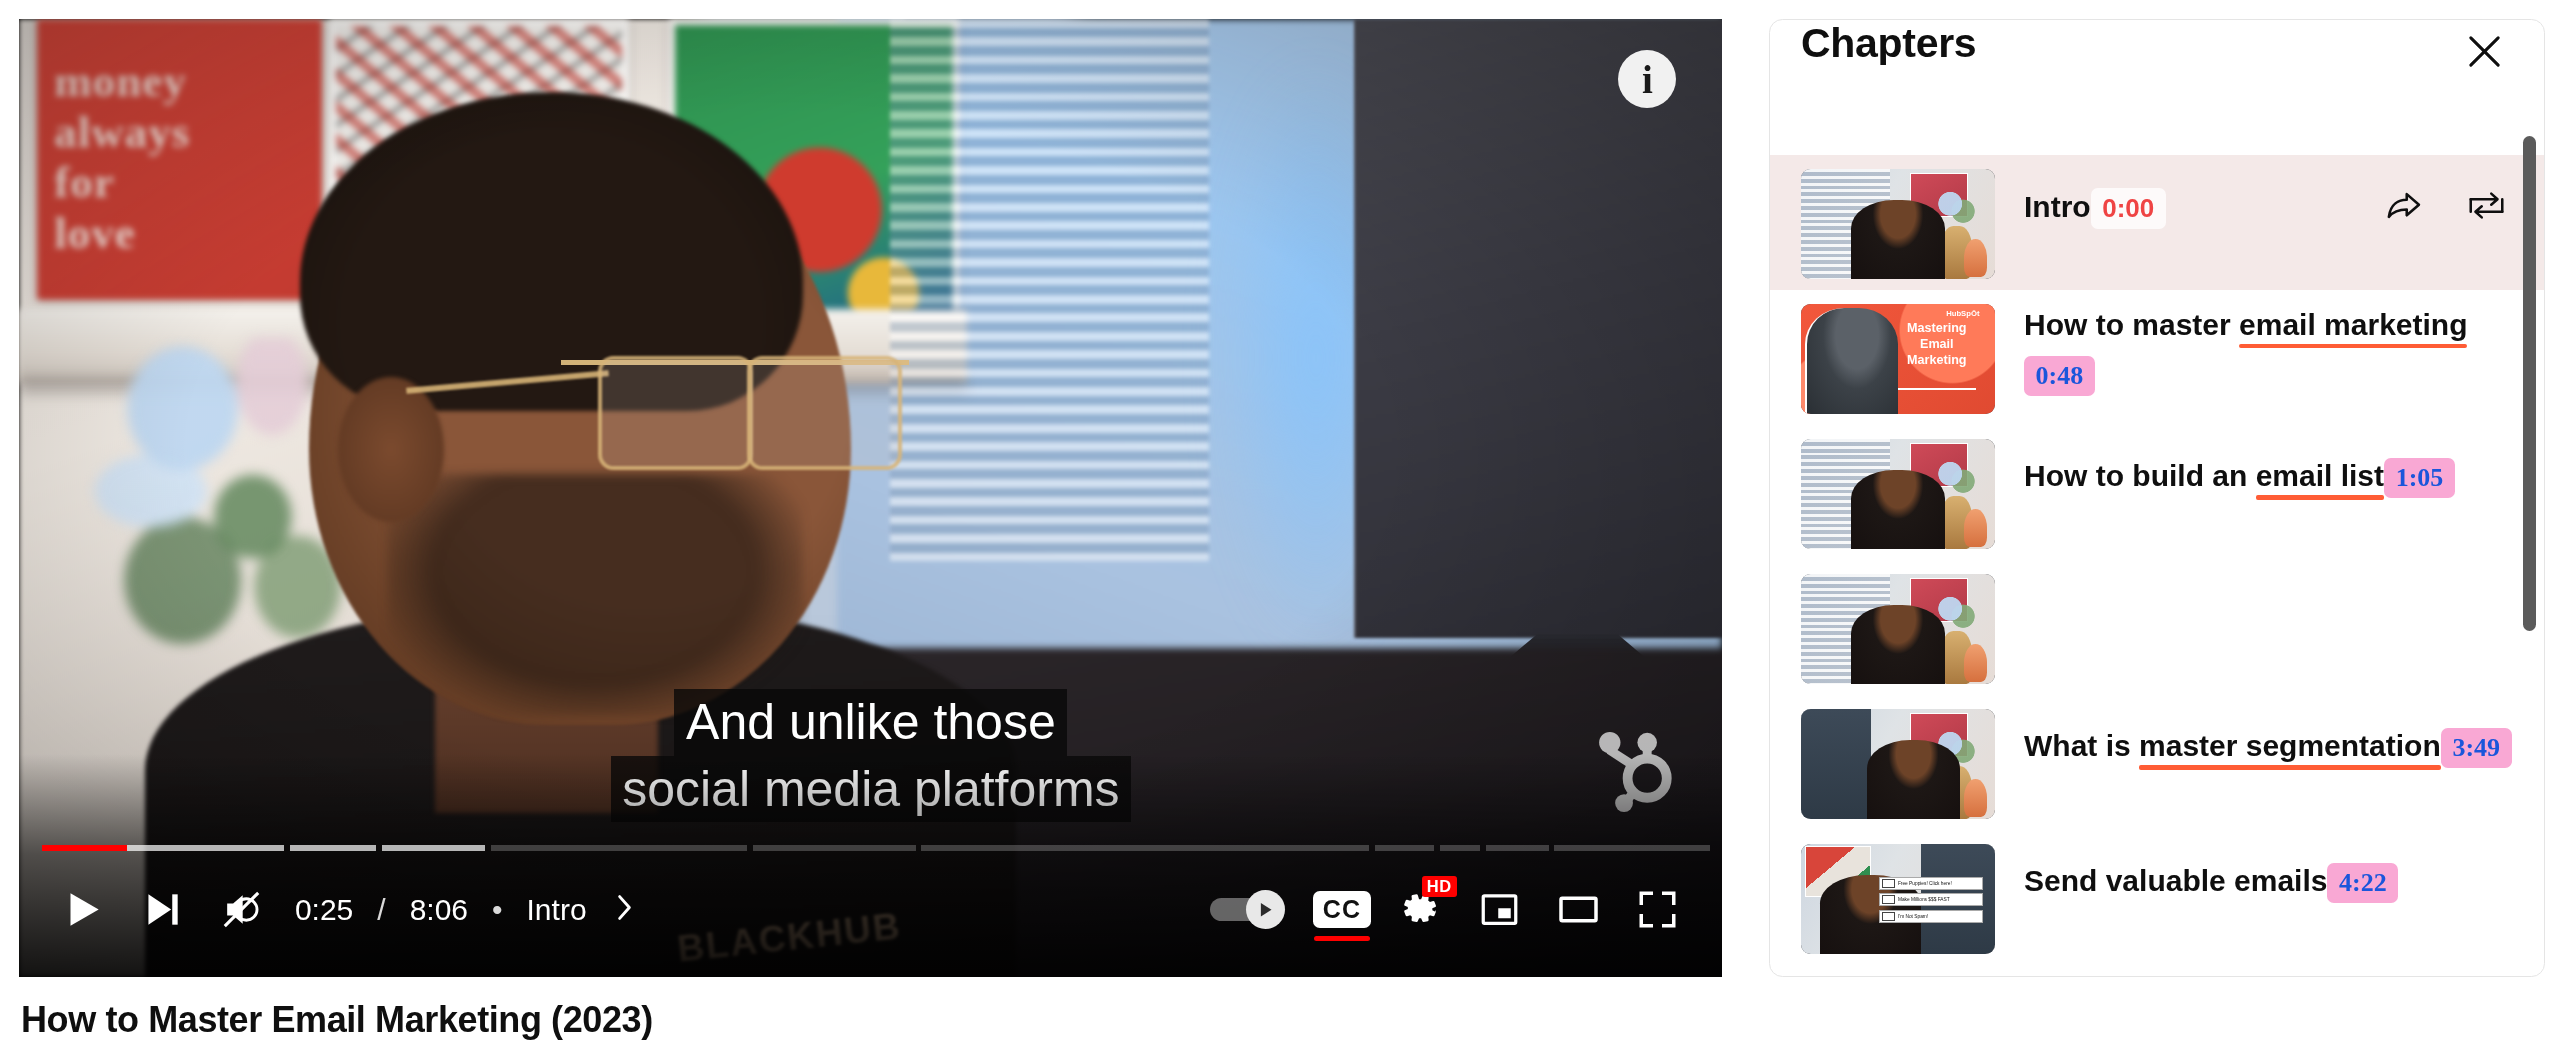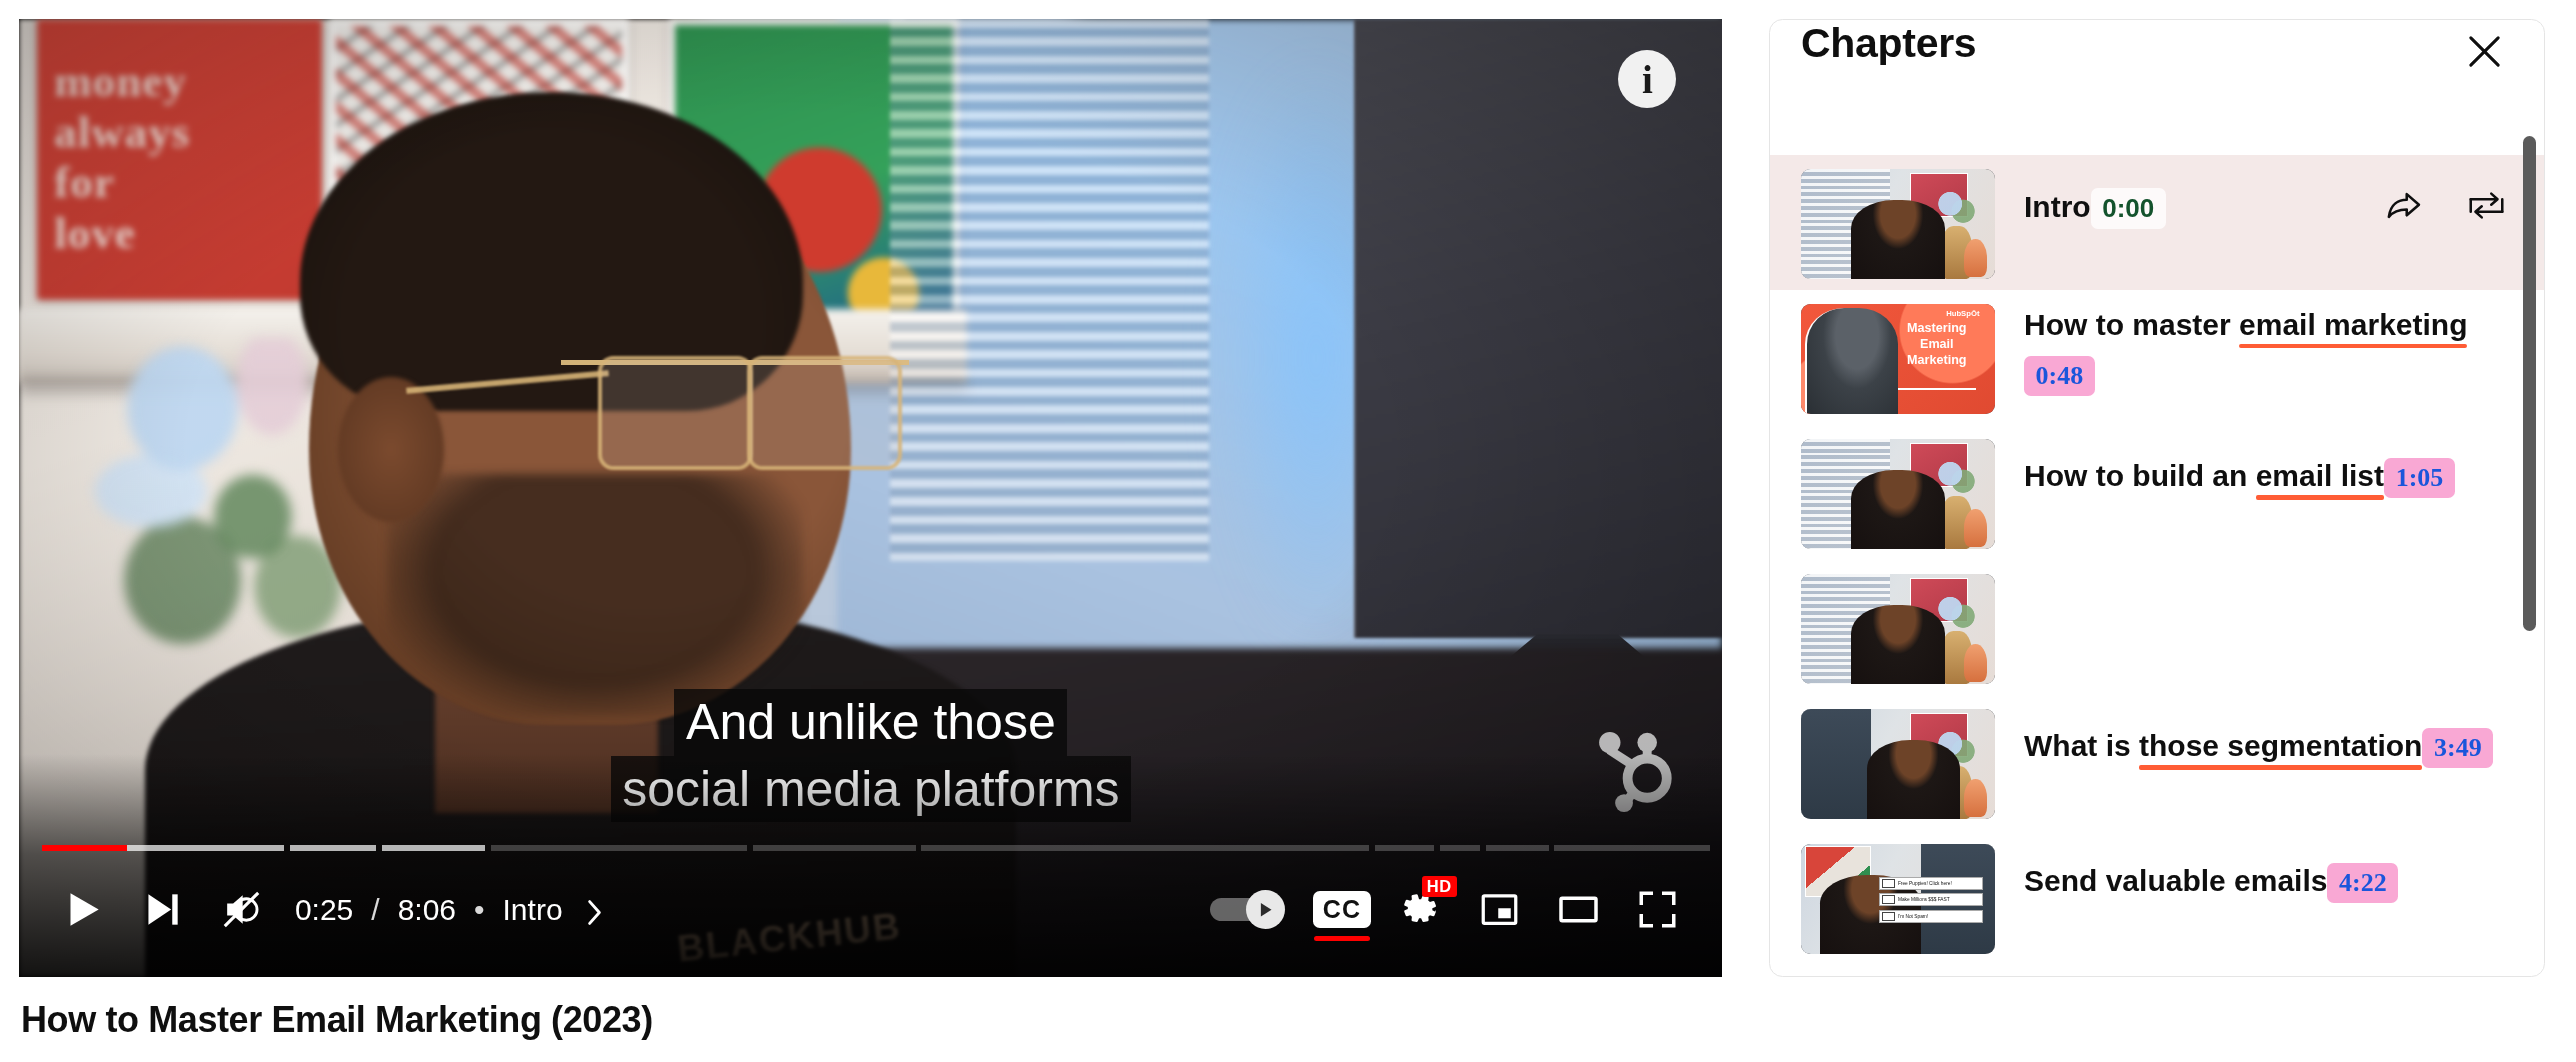--- a/index.html
+++ b/index.html
@@ -279,21 +279,21 @@
   }
   .ctl-left, .ctl-right { display:flex; align-items:center; }
   .ctl-btn {
     width: 79px; height: 79px;
     display:flex; align-items:center; justify-content:center;
     cursor:pointer; position:relative;
   }
   .ctl-btn svg { display:block; }
   #time-display {
     color:#fff; font-size: 30px; margin-left: 13.5px; margin-right: 5.8px;
-    white-space: nowrap; display:flex; align-items:flex-end; gap:18px;
+    white-space: nowrap; display:flex; align-items:flex-start; gap:24px;
   }
   #time-display .sep { opacity:.85; }
   #chapter-name { color:#fff; }
   #chapter-chevron { display:flex; align-items:center; padding-left:3.9px; cursor:pointer; }
 
   
   #autoplay-toggle {
     width: 75px; height: 39px; position:relative; cursor:pointer;
     margin-right: 17.4px;
   }
@@ -376,21 +376,21 @@
   .chapter-label .hl::after {
     content:""; position:absolute; left:0; right:0; bottom:-7.7px;
     height: 4.8px; background:#ff5c35; border-radius: 1.9px;
   }
   .chapter-time {
     display:inline-block; margin-top: 15.5px;
     font-size: 26px; font-weight: 600;
     padding: 4.8px 11.6px; border-radius: 6.8px;
   }
   .chapter-time.blue { color:#1a56db; background:#f9a8d4;font-family:Liberation Serif, serif; }
-  .chapter-time.plain { color:#14532d; background:#fdfafa; }
+  .chapter-time.plain { color:#ef4444; background:#fdfafa; }
 
   .chapter-actions { display:flex; align-items:center; gap: 43px; padding-top: 17.4px; padding-right: 7.7px; }
   .chapter-actions .act { cursor:pointer; display:flex; align-items:center; justify-content:center; }
 
   
   #panel-scrollbar {
     position:absolute; right: 7.7px; top: 7.7px; bottom: 7.7px; width: 13.5px;
   }
   #panel-scrollbar .thumb {
     position:absolute; left: 0; top: 108px; width: 13.5px; height: 495px;
@@ -734,21 +734,21 @@
           <div class="chapter-thumb">
             <div class="tn-room">
               <div class="tn-dark"></div>
               <div class="tn-frame"></div>
               <div class="tn-flowers"></div>
               <div class="tn-vase"></div>
               <div class="tn-lamp"></div>
               <div class="tn-person" style="left:34%"></div>
             </div>
           </div>
-          <div class="chapter-meta"><div class="chapter-label"><span>What is </span><span class="hl">those segmentation</span></div><div class="chapter-time blue">3:49</div></div>
+          <div class="chapter-meta"><div class="chapter-label"><span>What is </span><span class="hl">master segmentation</span></div><div class="chapter-time blue">3:49</div></div>
         </div>
         <div class="chapter-item">
           <div class="chapter-thumb">
             <div class="tn-room">
               <div class="tn-posters"></div>
               <div class="tn-darkright"></div>
               <div class="tn-person" style="left:10%;width:52%"></div>
               <div class="tn-mail">
                 <div class="row">
                   <span class="env"></span>

